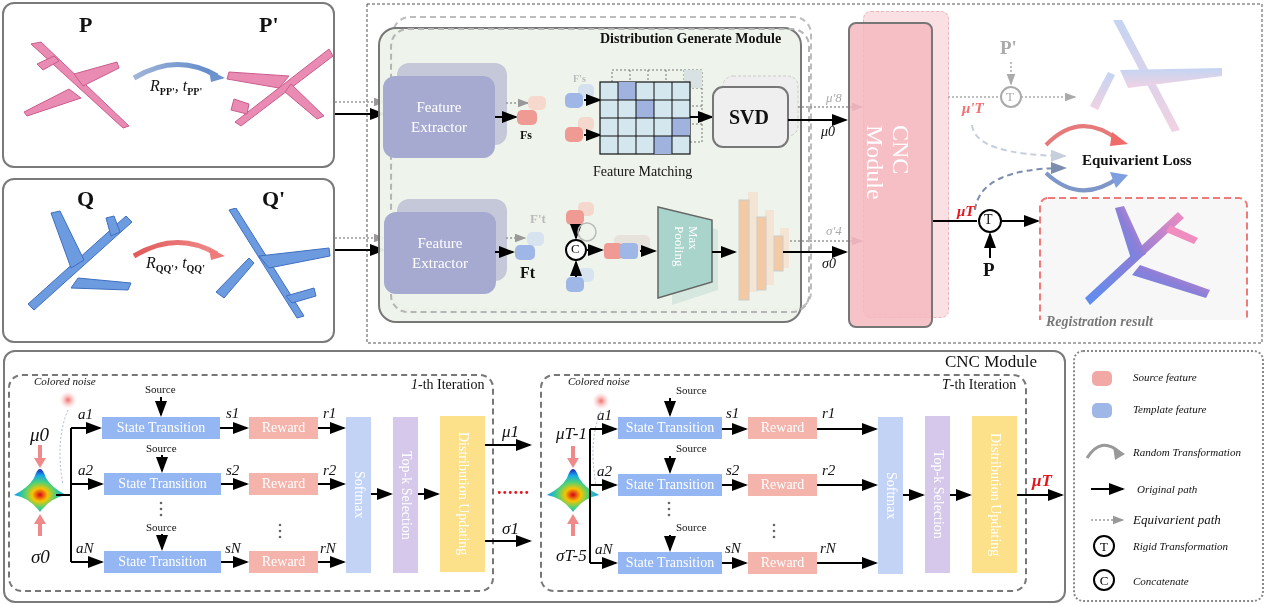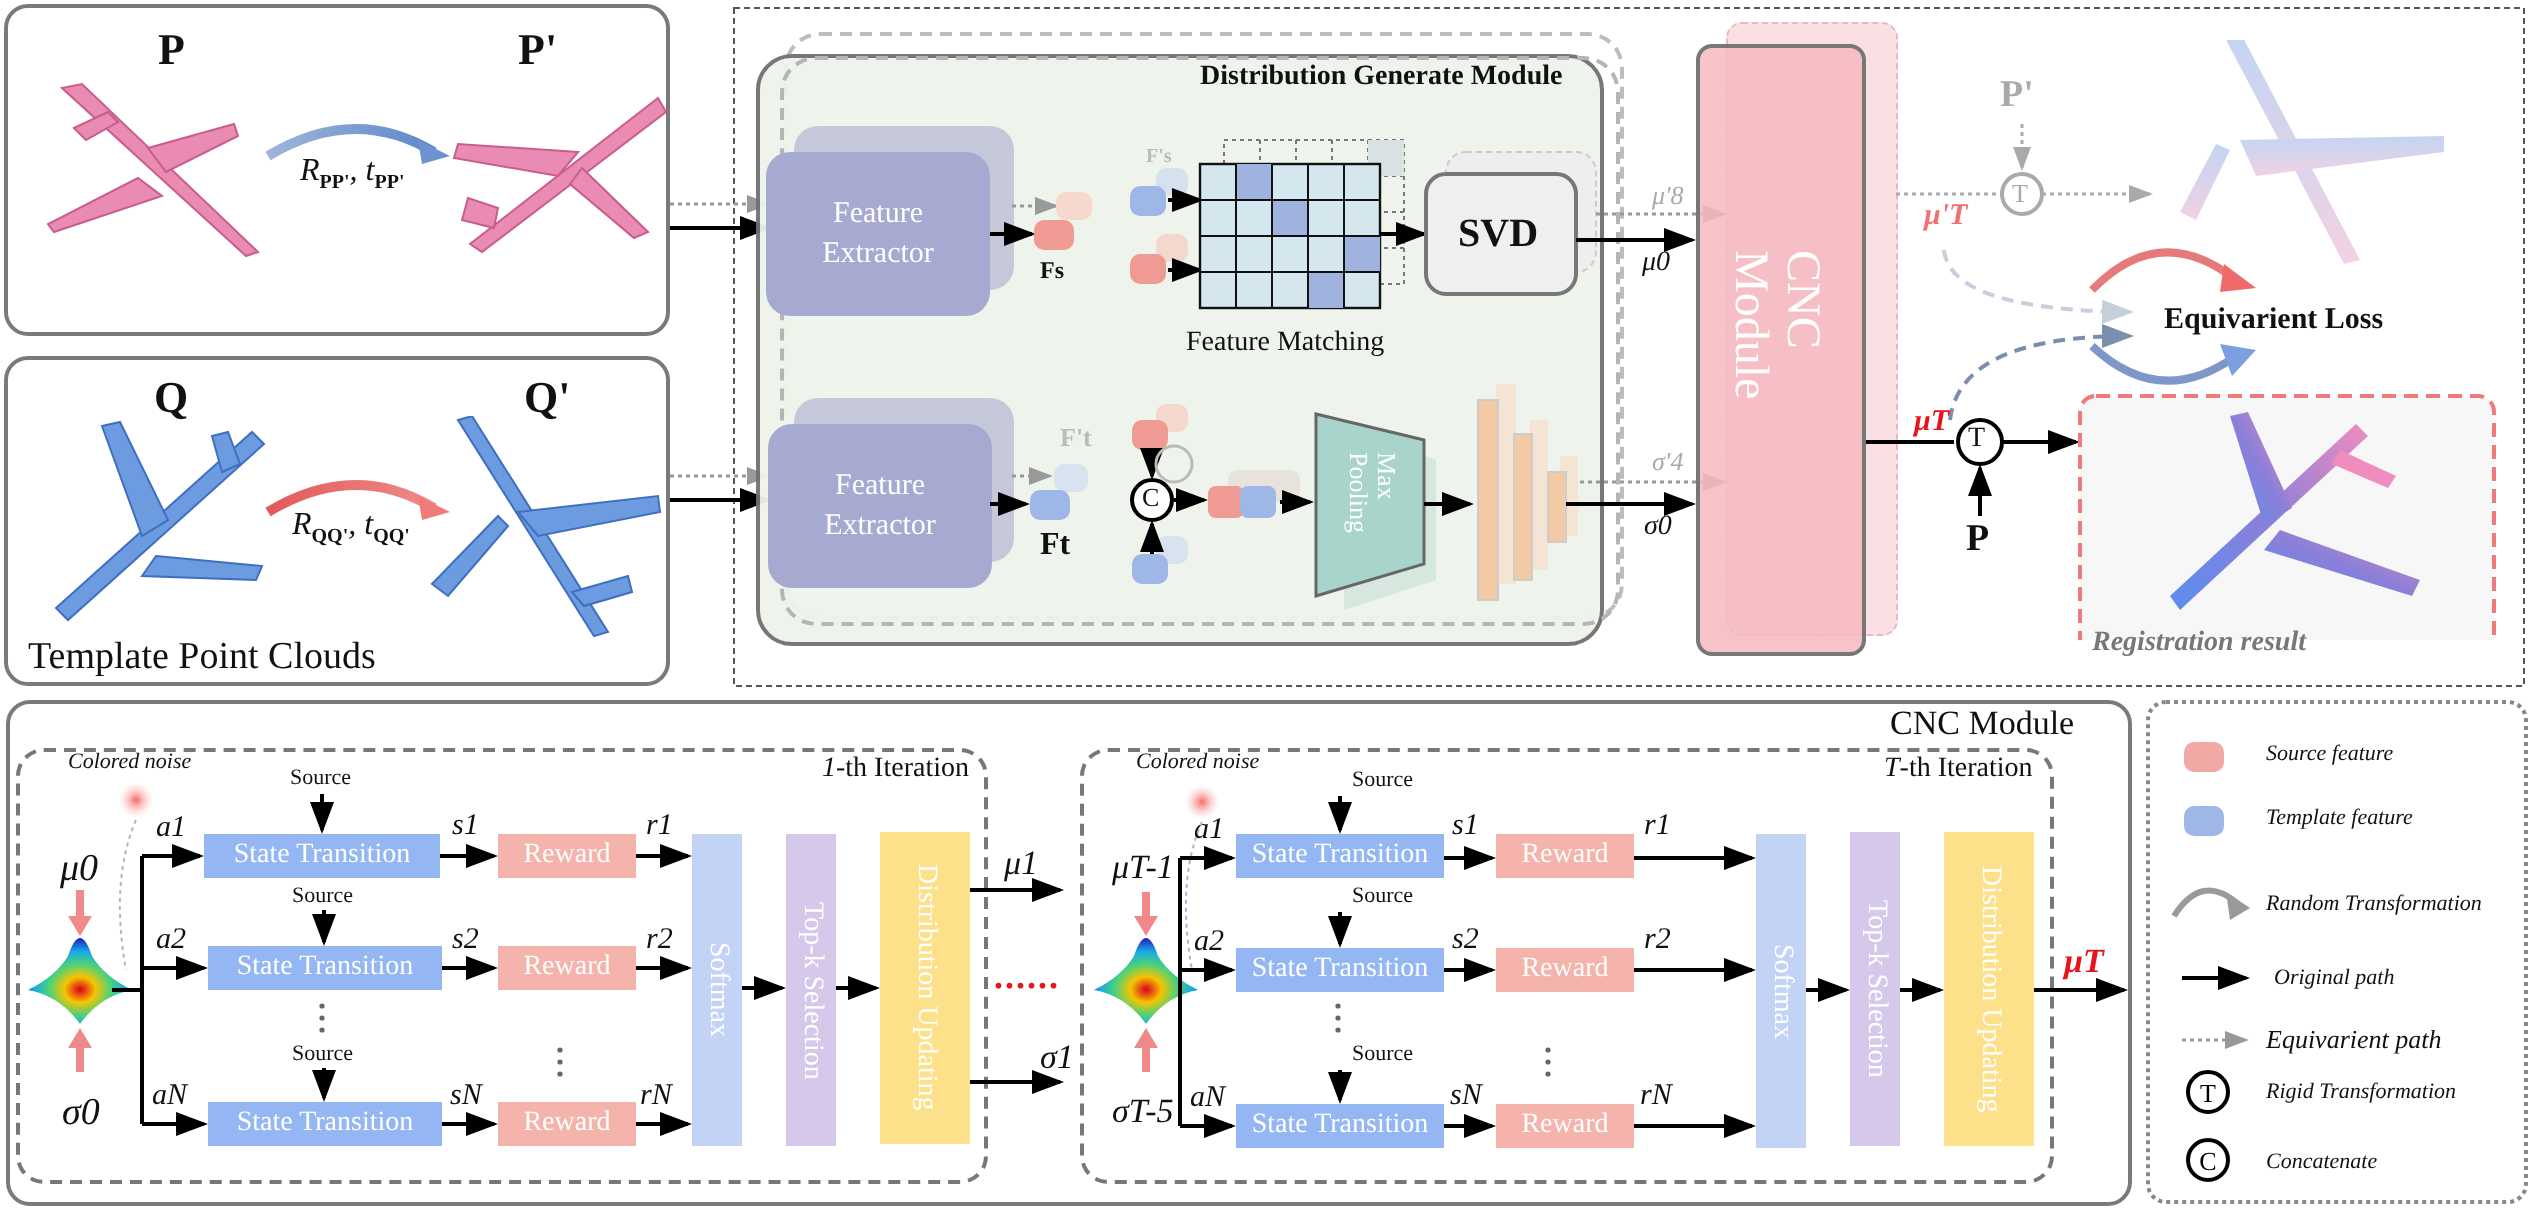--- a/index.html
+++ b/index.html
@@ -74,21 +74,20 @@
     <span>R</span><sub class="bold" style="font-style:normal;font-size:10px">QQ'</sub>, <span>t</span><sub class="bold" style="font-style:normal;font-size:10px">QQ'</sub>
   </div>
   <svg class="abs" style="left:210px;top:28px" width="118" height="112" viewBox="0 0 118 112">
     <g fill="#6d9be0" stroke="#3f6fc0" stroke-width="1">
       <path d="M15 2 L22 0 L90 108 L83 110 Z"></path>
       <path d="M45 48 L115 40 L116 48 L55 60 Z"></path>
       <path d="M40 55 L10 90 L2 84 L35 50 Z"></path>
       <path d="M72 88 L100 80 L102 88 L78 95 Z"></path>
     </g>
   </svg>
-  <div class="lbl" style="left:10px;top:138px;font-size:19px;">Template Point Clouds</div>
 </div>
 
 <svg class="abs" style="left:0;top:0" width="1268" height="350" viewBox="0 0 1268 350">
   <defs>
     <marker id="ab" markerWidth="8" markerHeight="8" refX="7" refY="4" orient="auto">
         <path d="M0 1 L8 4 L0 7 Z" fill="#000"></path>
       </marker>
     <marker id="ag" markerWidth="8" markerHeight="8" refX="7" refY="4" orient="auto">
         <path d="M0 1 L8 4 L0 7 Z" fill="#999"></path>
       </marker>
@@ -343,21 +342,21 @@
 
   <div class="lbl ital" style="left:323px;top:405px;font-size:15px;">r1</div>
   <div class="lbl ital" style="left:323px;top:462px;font-size:15px;">r2</div>
   <div class="lbl ital" style="left:320px;top:540px;font-size:15px;">rN</div>
 
   <div class="abs vtext" style="left:346px;top:417px;width:25px;height:156px;background:#c2d3f6;color:#fff;font-size:14px;display:flex;align-items:center;justify-content:center;">Softmax</div>
   <div class="abs vtext" style="left:393px;top:417px;width:25px;height:156px;background:#d5c8ea;color:#fff;font-size:14px;display:flex;align-items:center;justify-content:center;">Top-k Selection</div>
   <div class="abs vtext" style="left:440px;top:416px;width:45px;height:156px;background:#fde08a;color:#fff;font-size:14px;line-height:18px;display:flex;align-items:center;justify-content:center;text-align:center;">Distribution Updating</div>
 
   <div class="lbl ital" style="left:502px;top:422px;font-size:17px;">μ1</div>
-  <div class="lbl ital" style="left:520px;top:519px;font-size:17px;">σ1</div>
+  <div class="lbl ital" style="left:502px;top:519px;font-size:17px;">σ1</div>
 </div>
 
 <div class="abs" style="left:0;top:0;">
   <div class="lbl ital" style="left:568px;top:375px;font-size:11px;">Colored noise</div>
   <div class="lbl ital" style="left:556px;top:424px;font-size:17px;">μT-1</div>
   <div class="lbl ital" style="left:556px;top:546px;font-size:17px;">σT-5</div>
 
   <div class="lbl" style="left:676px;top:384px;font-size:11px;">Source</div>
   <div class="lbl" style="left:676px;top:442px;font-size:11px;">Source</div>
   <div class="lbl" style="left:676px;top:521px;font-size:11px;">Source</div>

